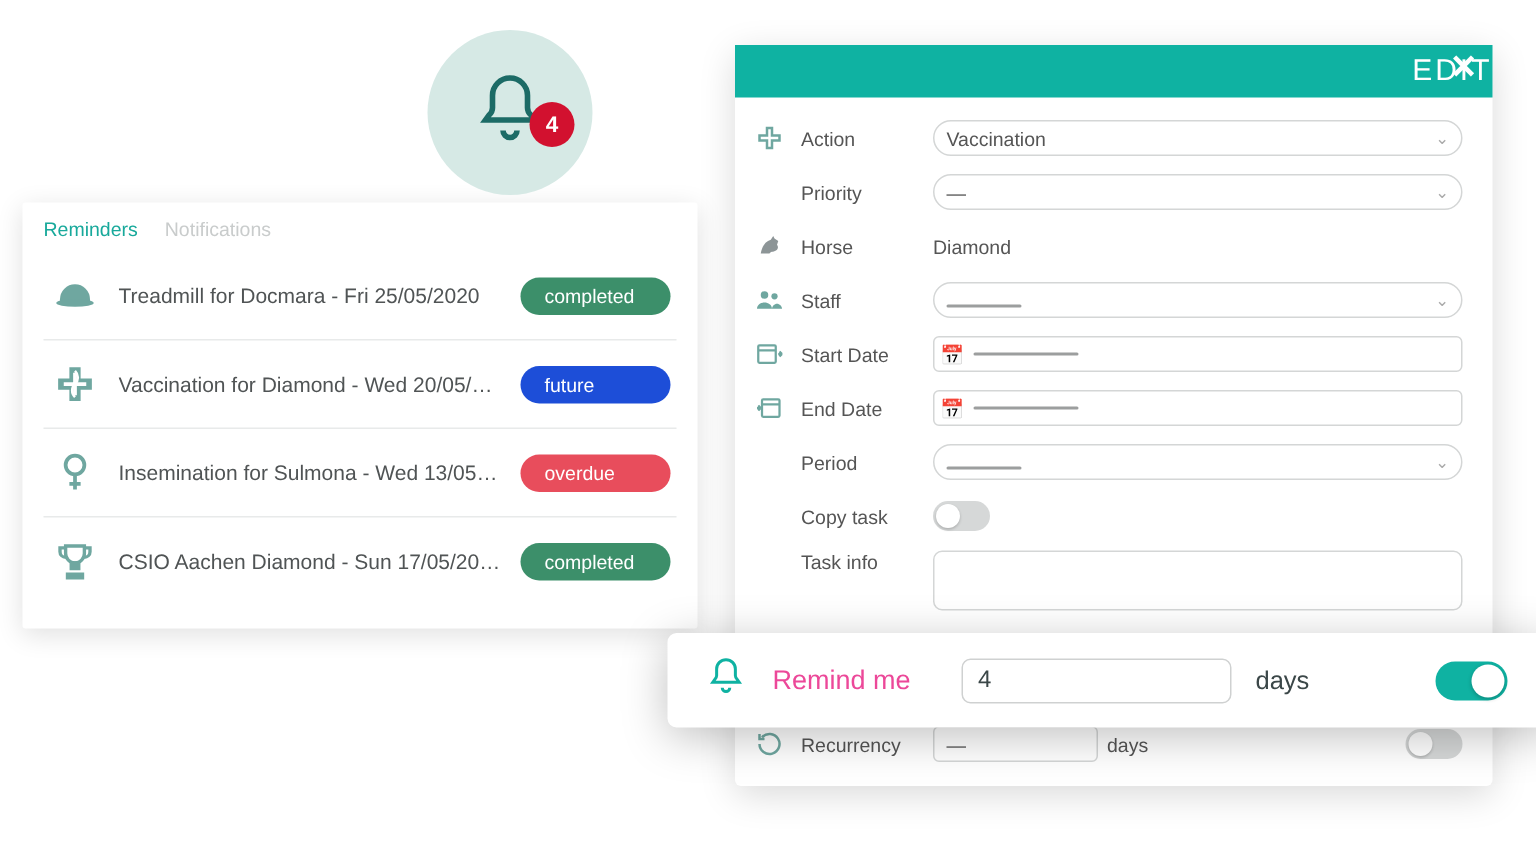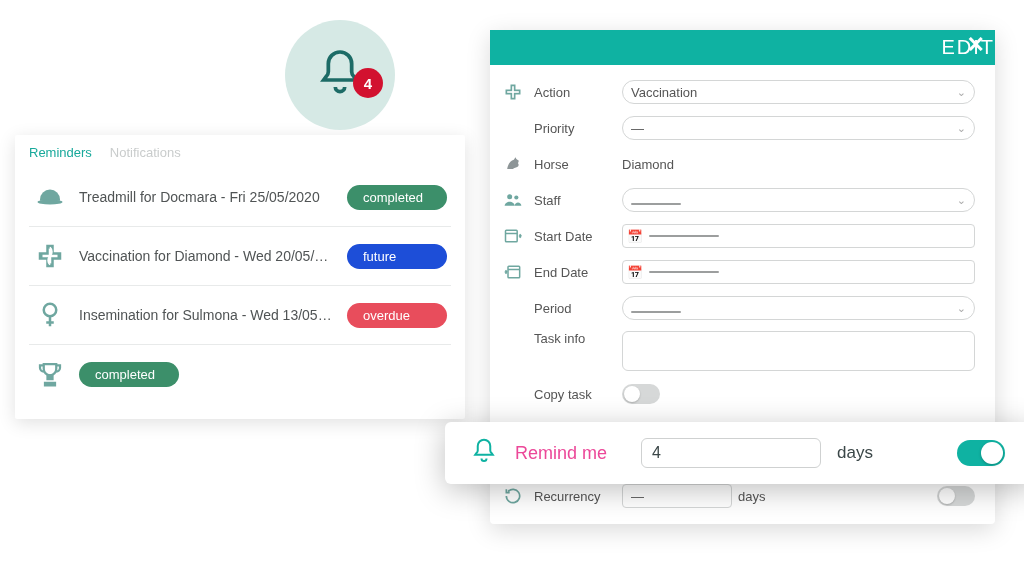--- a/index.html
+++ b/index.html
@@ -298,20 +298,21 @@
         <span class="status-pill status-overdue">overdue</span>
       </div>
       <div class="reminder-row">
         <span class="reminder-icon">
           <svg viewBox="0 0 24 24" width="30" height="30" fill="none" stroke="#6fa7a0" stroke-width="1.8">
             <path d="M7 4h10v4a5 5 0 0 1-10 0V4z"></path>
             <path d="M7 5H4v2a3 3 0 0 0 3 3M17 5h3v2a3 3 0 0 1-3 3"></path>
             <path d="M10 13h4v3h-4zM8 19h8v2H8z" fill="#6fa7a0"></path>
           </svg>
         </span>
+        <span class="reminder-text">CSIO Aachen Diamond - Sun 17/05/2020</span>
         <span class="status-pill status-completed">completed</span>
       </div>
     </div>
 </div>
 
 <div class="edit-panel">
   <div class="edit-header">
     <span>EDIT</span>
     <span class="edit-close">✕</span>
   </div>
@@ -413,35 +414,35 @@
       <span class="row-icon blank"></span>
       <span class="row-label">Period</span>
       <div class="row-control">
         <div class="select">
           <span style="flex:1"><span class="line-placeholder" style="width:50px;display:inline-block"></span></span>
           <span class="chev">⌄</span>
         </div>
       </div>
     </div>
 
+    <div class="form-row">
+      <span class="row-icon blank"></span>
+      <span class="row-label">Copy task</span>
+      <div class="row-control">
+        <div class="toggle">
+            <div class="knob"></div>
+          </div>
+      </div>
+    </div>
+
     <div class="form-row" style="align-items:flex-start">
       <span class="row-icon blank"></span>
       <span class="row-label">Task info</span>
       <div class="row-control">
         <div class="textarea"></div>
-      </div>
-    </div>
-
-    <div class="form-row">
-      <span class="row-icon blank"></span>
-      <span class="row-label">Copy task</span>
-      <div class="row-control">
-        <div class="toggle">
-            <div class="knob"></div>
-          </div>
       </div>
     </div>
 
     <div style="height:66px"></div>
 
     <div class="form-row" style="margin-bottom:0">
       <span class="row-icon">
         <svg viewBox="0 0 24 24" width="20" height="20" fill="none" stroke="#6fa7a0" stroke-width="2">
             <path d="M4 12a8 8 0 1 0 2-5.3"></path>
             <path d="M4 4v4h4"></path>

